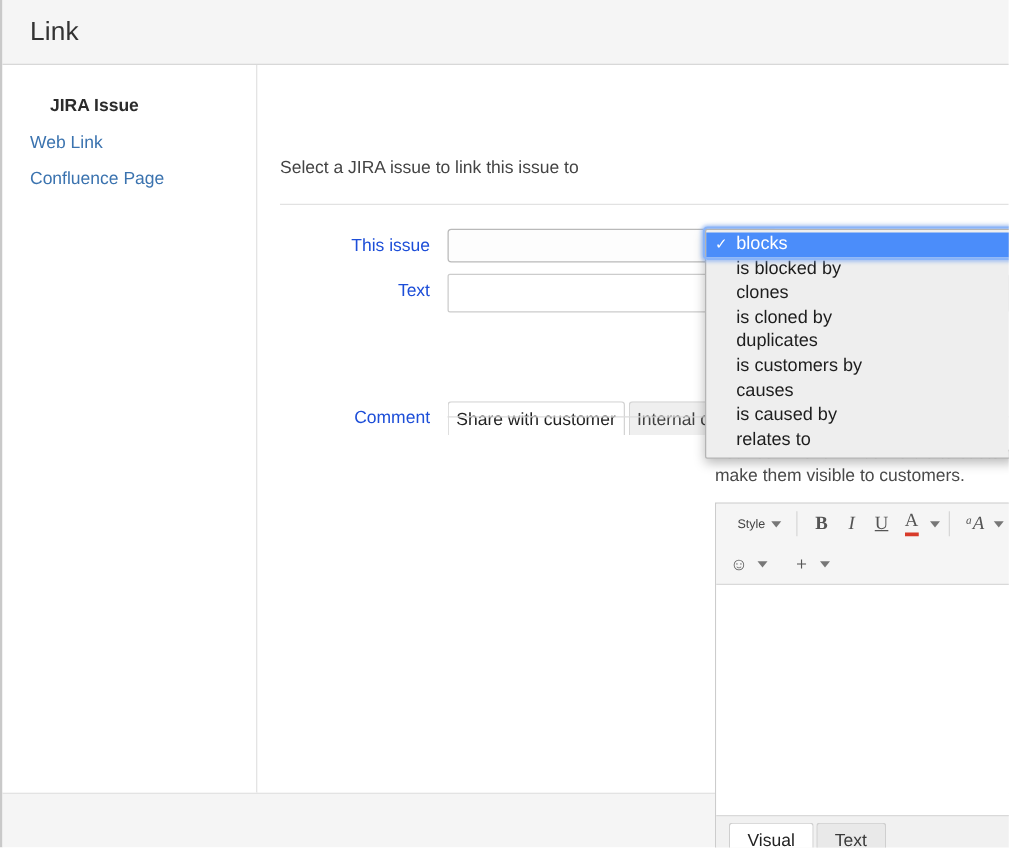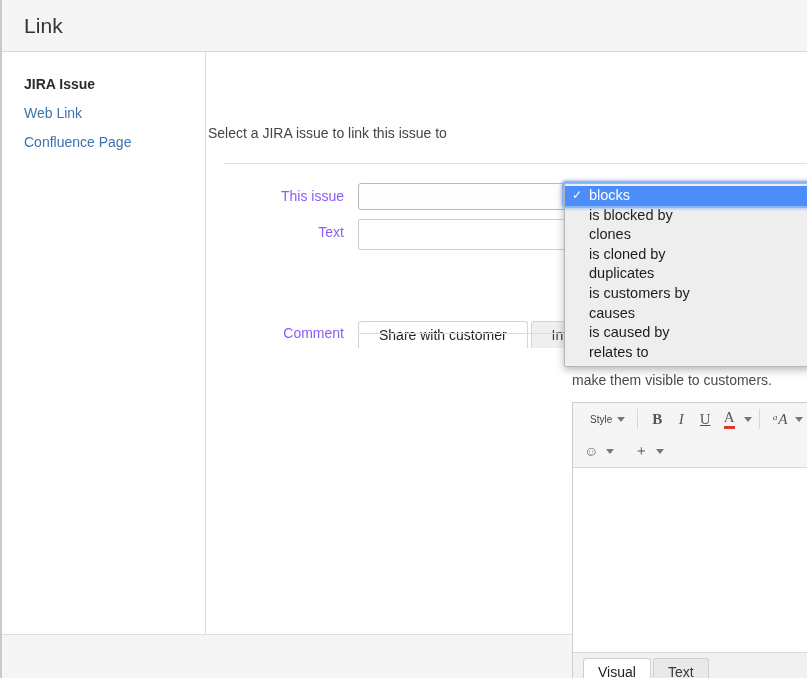--- a/index.html
+++ b/index.html
@@ -69,34 +69,35 @@
     height: 29px;
     line-height: 29px;
     font-size: 14px;
     color: #3b73af;
     cursor: pointer;
     white-space: nowrap;
   }
   .sidebar-item.active {
     color: #2b2b2b;
     font-weight: bold;
+    margin-left: 16px;
   }
 
   #content {
     flex: 1;
     position: relative;
     padding: 0 0 0 0;
     min-width: 0;
     background: #ffffff;
   }
 
   
   #intro-text {
     position: absolute;
-    left: 2px;
+    left: 18px;
     top: 73px;
     font-size: 14px;
     color: #444444;
     white-space: nowrap;
   }
   #intro-divider {
     position: absolute;
     left: 18px;
     top: 111px;
     right: 0;
@@ -112,21 +113,21 @@
     display: flex;
     align-items: flex-start;
   }
   .form-label {
     width: 152px;
     min-width: 152px;
     text-align: right;
     padding-right: 14px;
     box-sizing: border-box;
     font-size: 14px;
-    color: #8b5cf6;
+    color: #1d4ed8;
     line-height: 26px;
     white-space: nowrap;
   }
   .form-field { flex: 1; min-width: 0; }
 
   #row-this-issue { top: 131px; }
   #row-issue { top: 167px; }
   #row-comment { top: 268px; }
 
   
@@ -178,21 +179,21 @@
   
   #comment-tabs {
     display: flex;
     align-items: flex-end;
     height: 28px;
     position: relative;
   }
   .ctab {
     height: 26px;
     line-height: 26px;
-    padding: 0 20px;
+    padding: 0 6px;
     font-size: 14px;
     color: #3f3f3f;
     border: 1px solid #d4d4d4;
     border-bottom: none;
     background: #efefef;
     border-radius: 3px 3px 0 0;
     margin-right: 3px;
     white-space: nowrap;
     cursor: pointer;
   }

